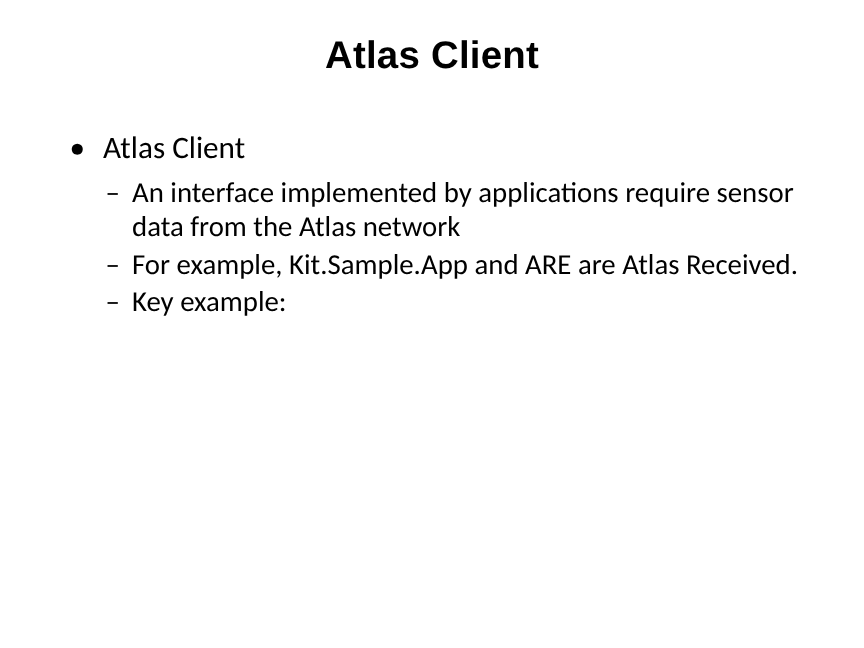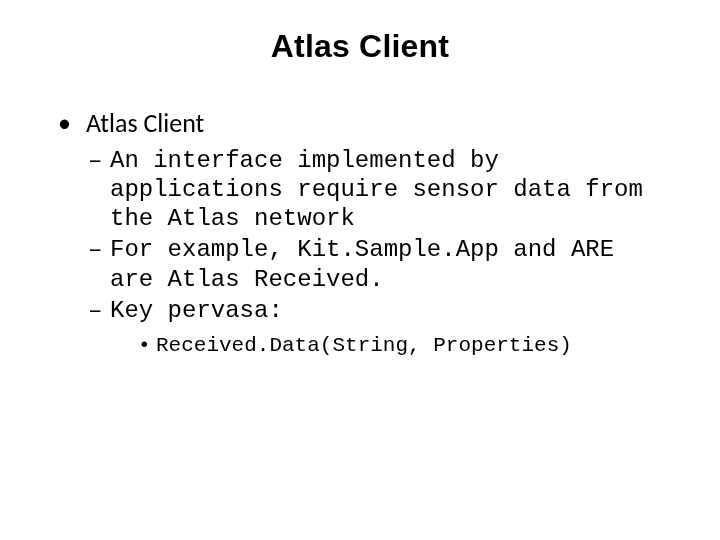--- a/index.html
+++ b/index.html
@@ -43,21 +43,20 @@
     list-style: none;
     margin: 6px 0 0 0;
     padding: 0 0 0 30px;
     font-size: 24px;
     line-height: 1.22;
   }
   ul.level2 > li {
     position: relative;
     padding-left: 22px;
     margin: 2px 0;
-    font-family: Liberation Mono, monospace;
   }
   ul.level2 > li::before {
     content: "–";
     position: absolute;
     left: 0;
     top: 0;
   }
   ul.level3 {
     list-style: none;
     margin: 8px 0 0 0;
@@ -86,23 +85,18 @@
     <li>
       <span>Atlas Client</span>
       <ul class="level2">
         <li>
           <span>An interface implemented by applications require sensor data from the Atlas network</span>
         </li>
         <li>
           <span>For example, Kit.Sample.App and ARE are Atlas Received.</span>
         </li>
         <li>
-          <span>Key pervasa:</span>
-          <ul class="level3">
-            <li>
-              <span>Received.Data(String, Properties)</span>
-            </li>
-          </ul>
+          <span>Key example:</span>
         </li>
       </ul>
     </li>
   </ul>
 </div>
 
 </body></html>

